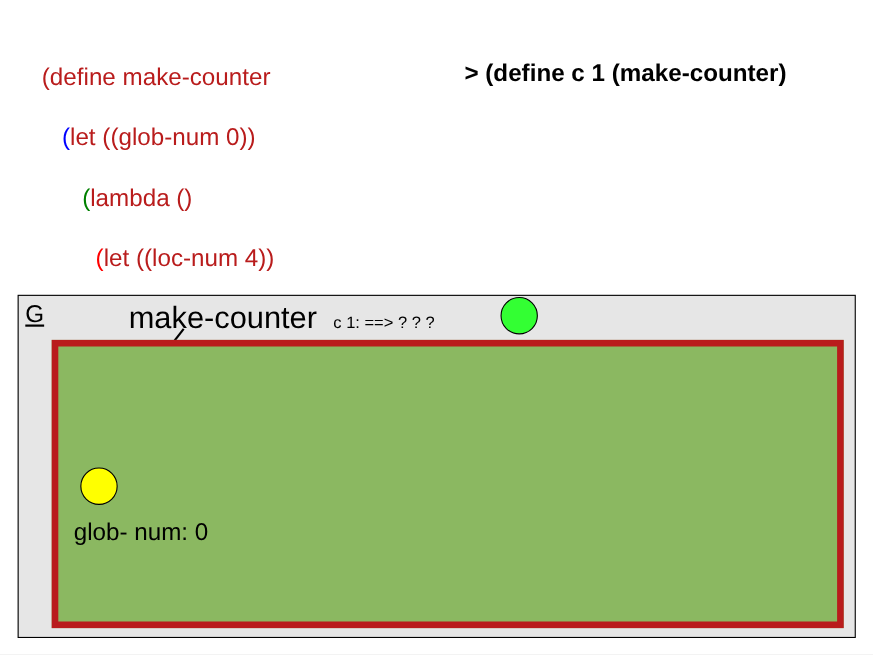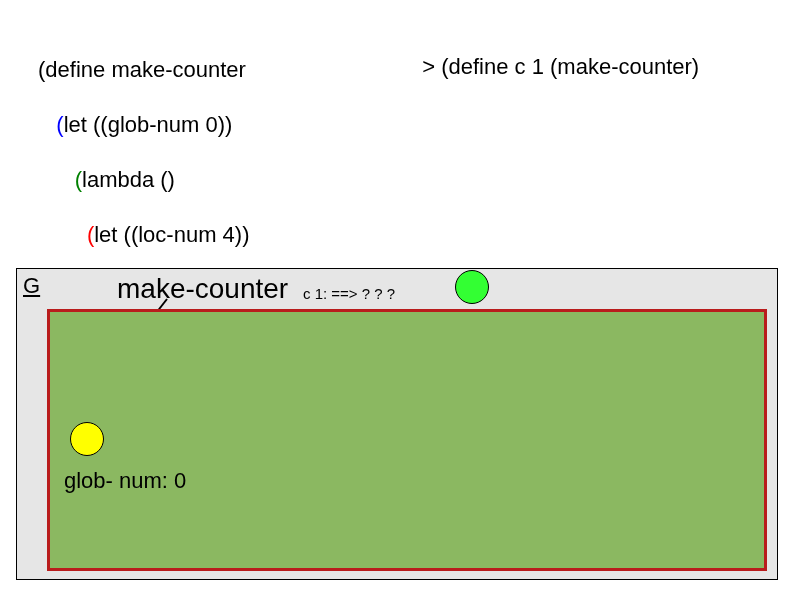--- a/index.html
+++ b/index.html
@@ -17,22 +17,23 @@
     top: 28px;
     left: 38px;
     line-height: 1.25;
     white-space: pre;
   }
   .repl {
     position: absolute;
     top: 28px;
     left: 410px;
     white-space: pre;
+    font-weight: bold;
   }
-  .p-black { color: #000000; text-align: right; }
+  .p-black { color: #b91c1c; text-align: right; }
   .p-blue  { color: #0000ff; }
   .p-green { color: #008000; }
   .p-red   { color: #ff0000; }
   .p-gold  { color: #bfa000; }
 
   .env-outer {
     position: absolute;
     top: 268px;
     left: 16px;
     width: 762px;
@@ -60,21 +61,21 @@
     left: 286px;
     font-size: 15px;
   }
   .env-inner {
     position: absolute;
     top: 40px;
     left: 30px;
     width: 720px;
     height: 262px;
     background: #8bb861;
-    border: 3px solid #b91c1c;
+    border: 6px solid #b91c1c;
   }
   .yellow-circle {
     position: absolute;
     top: 110px;
     left: 20px;
     width: 34px;
     height: 34px;
     border-radius: 50%;
     background: #ffff00;
     border: 1px solid #000;

